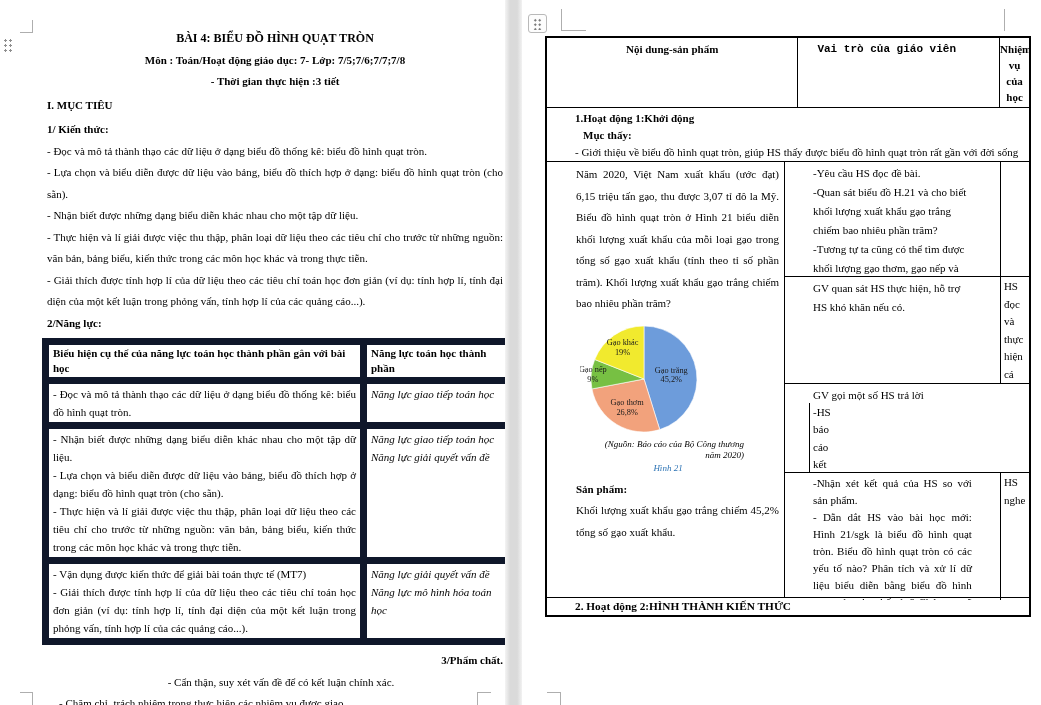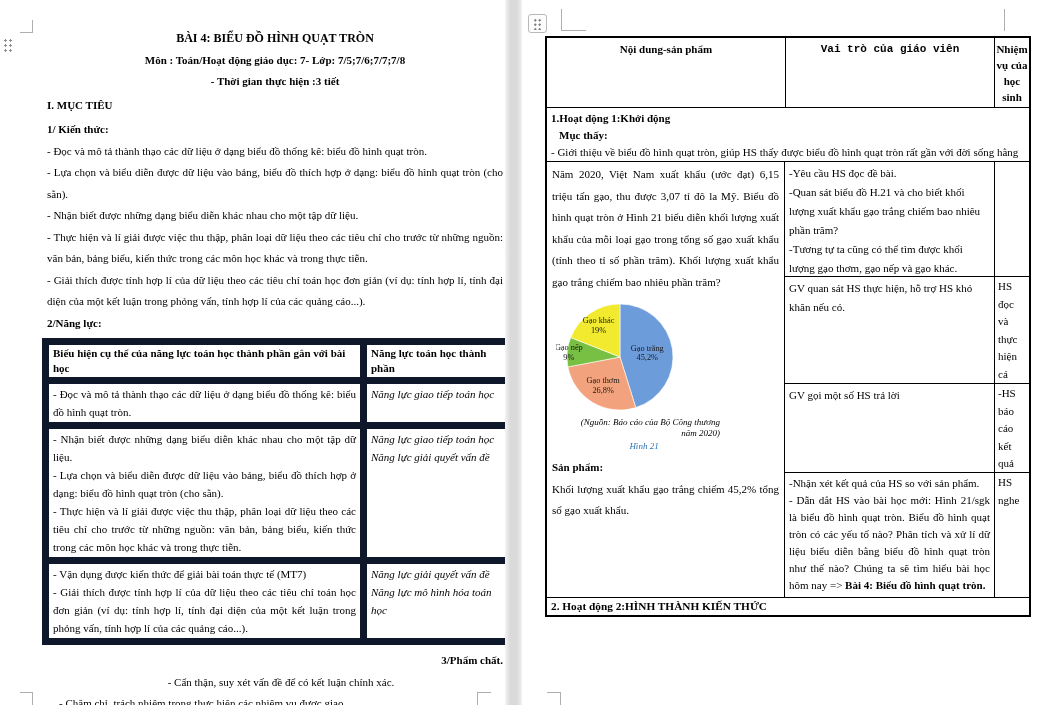--- a/index.html
+++ b/index.html
@@ -39,31 +39,31 @@
   #cap-table .col2{width:139px;}
   #cap-table .hd{font-weight:bold;line-height:15px;}
   #cap-table .tl{line-height:18px;text-align:justify;}
   #cap-table .it{font-style:italic;line-height:18px;}
   #cap-table .r1{height:38px;} #cap-table .r2{height:110px;} #cap-table .r3{height:71px;}
   
   #rt{position:absolute;left:23px;top:36px;width:482px;border:2px solid #000;
       font-size:11px;}
   .rt-row{display:flex;border-top:1px solid #000;}
   .rt-row.first{border-top:none;}
-  .cell{box-sizing:border-box;overflow:hidden;}
+  .cell{box-sizing:border-box;overflow:hidden;margin-left:24px;}
   .bL{border-left:1px solid #000;}
   .c1{width:238px;} .c2{width:209px;font-family:Liberation Mono, monospace;} .c3{width:35px;}
   .hdr{height:69px;text-align:center;font-weight:bold;padding-top:3px;line-height:16px;}
   #act1-row{height:53px;}
   #act1-row .aln{line-height:17px;padding-left:4px;}
   #big-row{height:435px;}
   .subrows{display:flex;flex-direction:column;width:244px;}
   .srow{display:flex;border-top:1px solid #000;}
   .srow.first{border-top:none;}
-  .sr1{height:114px;} .sr2{height:106px;} .sr3{height:88px;} .sr4{height:127px;}
+  .sr1{height:114px;} .sr2{height:106px;} .sr3{height:88px;flex-direction:column;} .sr4{height:127px;}
   .gvcell{width:209px;padding:2px 4px;box-sizing:border-box;overflow:hidden;}
   .hscell{width:35px;border-left:1px solid #000;padding:1px 3px;box-sizing:border-box;
           line-height:17.5px;overflow:hidden;}
   .gv19 .para{line-height:19px;text-align:left;}
   .gv17 .para{line-height:17px;text-align:justify;}
   #left-cell{width:238px;padding:2px 5px;box-sizing:border-box;}
   #left-cell .para{line-height:21.5px;}
   #act2-row{height:17px;justify-content:center;}
   #act2-row .aln{line-height:15px;padding-left:4px;font-size:11.3px;}
   

